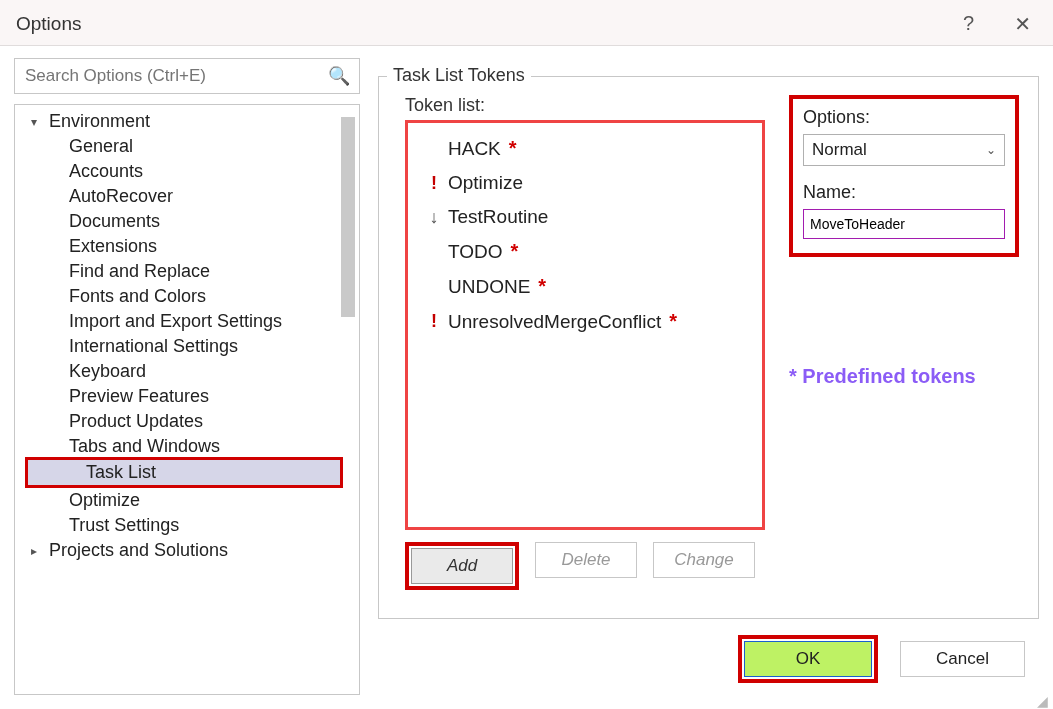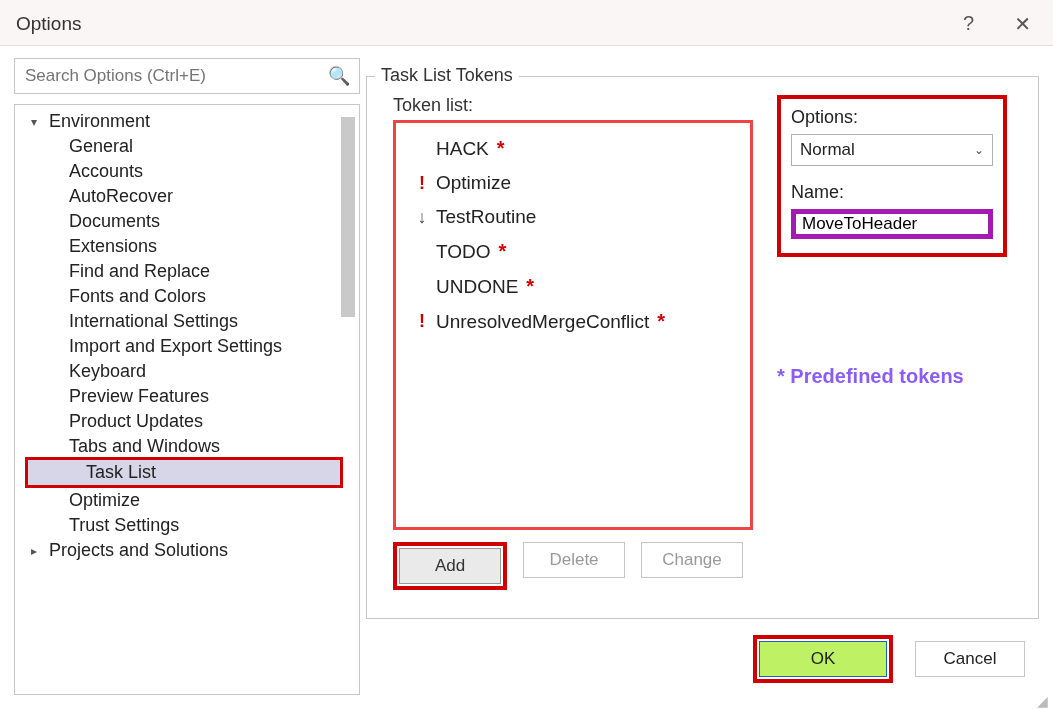--- a/index.html
+++ b/index.html
@@ -19,21 +19,21 @@
     display:flex; align-items:center; justify-content:space-between;
     padding: 2px 10px 0 16px;
     border-bottom: 1px solid #e0dcdc;
     background: #faf6f6;
   }
   .titlebar .title { font-size: 19px; color:#333; }
   .title-right { display:flex; align-items:center; gap:28px; }
   .title-right span { font-size: 20px; color:#555; cursor:pointer; }
   .close-x { font-size:22px; color:#333; cursor:pointer; padding:4px 12px; }
 
-  .body { flex:1; display:flex; padding: 12px 14px 14px 14px; gap: 6px; background:#fff; }
+  .body { flex:1; display:flex; padding: 12px 14px 14px 14px; gap: 18px; background:#fff; }
 
   .left-pane { width: 346px; display:flex; flex-direction:column; }
   .search-row {
     display:flex; align-items:center;
     border:1px solid #c7c7c7;
     background:#fff;
     height:36px;
     padding:0 8px;
   }
   .search-row input {
@@ -109,21 +109,21 @@
   .asterisk { color:#d00000; font-weight:bold; font-size:20px; margin-left:2px; }
 
   .btn-row { display:flex; gap:16px; margin-top:12px; }
   .btn {
     width:102px; height:36px;
     border:1px solid #c7c7c7;
     background:#fff;
     font-size:17px;
     color:#333;
     cursor:pointer;
-    display:flex; align-items:center; justify-content:center;
+    display:flex; align-items:center; justify-content:center;font-style:italic;
   }
   .btn.disabled { color:#999; }
   .btn.add { background:#eaeaea; border:1px solid #999; }
   .red-box { border:4px solid #d00000; padding:2px; }
 
   .props-col { flex:1; position:relative; }
   .props-box {
     border:4px solid #d00000;
     padding:8px 10px 14px 10px;
     width:230px;
@@ -134,24 +134,24 @@
     border:1px solid #b0b0b0;
     background:#fff;
     display:flex; align-items:center; justify-content:space-between;
     padding:0 8px;
     font-size:17px;
     margin-bottom:16px;
   }
   .chev { font-size:12px; color:#555; }
   .name-input {
     width:100%; height:30px;
-    border:5px solid #a21caf;
+    border:1px solid #a21caf;
     background:#fff;
     padding:0 6px;
-    font-size:17px;
+    font-size:14px;
     outline:none;
   }
 
   .annotation {
     color:#8b5cf6;
     font-weight:bold;
     font-size:20px;
     margin-top:108px;
   }
 
@@ -163,21 +163,21 @@
   }
   .ok-btn {
     width:128px; height:36px;
     border:1.5px solid #1a5fcf;
     background:#bef264;
     font-size:17px;
     display:flex; align-items:center; justify-content:center;
     cursor:pointer;
   }
   .cancel-btn {
-    width:110px; height:36px;
+    width:125px; height:36px;
     border:1px solid #c7c7c7;
     background:#fff;
     font-size:17px;
     display:flex; align-items:center; justify-content:center;
     cursor:pointer;
   }
   .grip {
     position:absolute;
     right:2px; bottom:2px;
     width:14px; height:14px;
@@ -227,24 +227,24 @@
           <div class="tree-node child">
               <span>Extensions</span>
             </div>
           <div class="tree-node child">
               <span>Find and Replace</span>
             </div>
           <div class="tree-node child">
               <span>Fonts and Colors</span>
             </div>
           <div class="tree-node child">
+              <span>Import and Export Settings</span>
+            </div>
+          <div class="tree-node child">
               <span>International Settings</span>
-            </div>
-          <div class="tree-node child">
-              <span>Import and Export Settings</span>
             </div>
           <div class="tree-node child">
               <span>Keyboard</span>
             </div>
           <div class="tree-node child">
               <span>Preview Features</span>
             </div>
           <div class="tree-node child">
               <span>Product Updates</span>
             </div>

